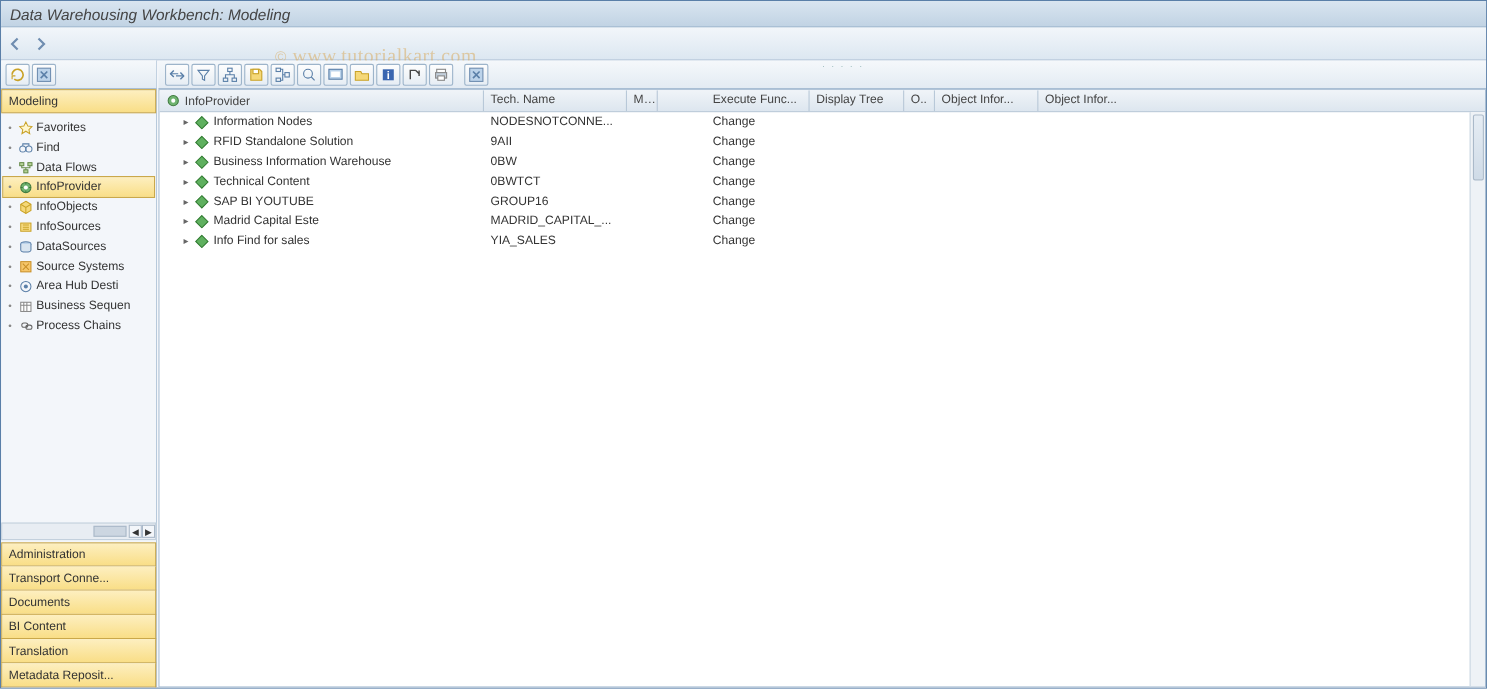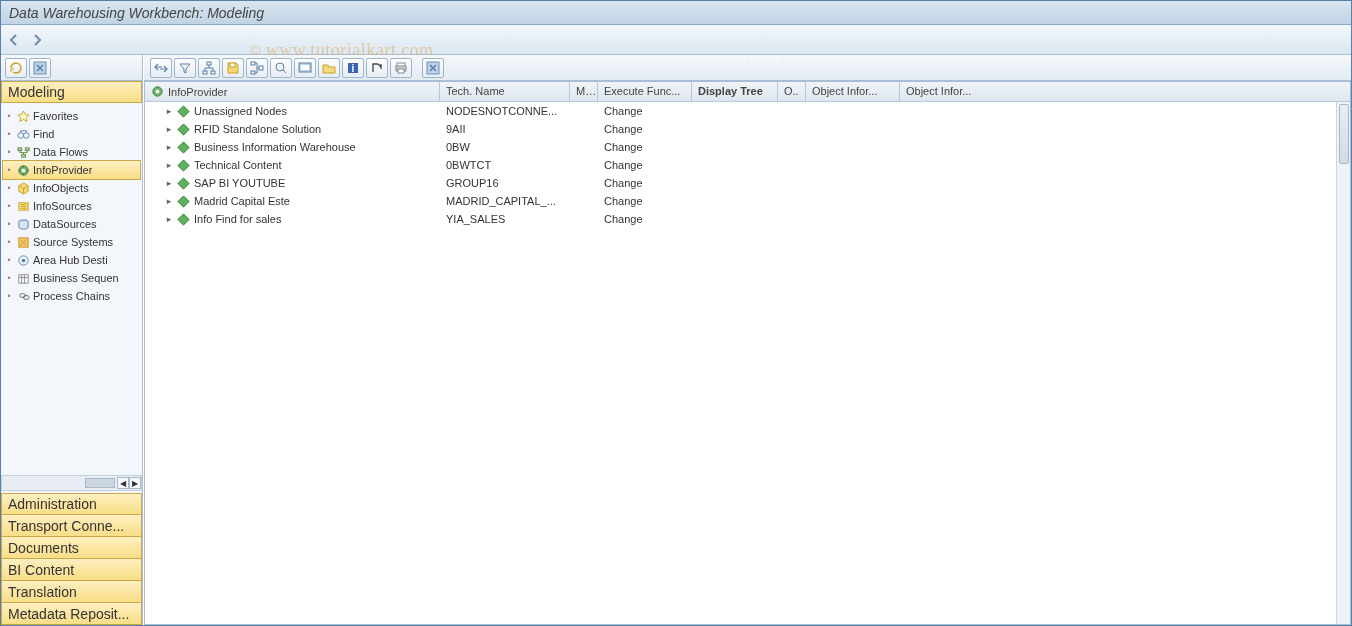--- a/index.html
+++ b/index.html
@@ -16,21 +16,21 @@
     .watermark .c{ font-size:14px; }
 
     .work-area { display:flex; height: calc(100% - 54px); position:relative; }
 
     
     .sidebar { width:142px; border-right:1px solid #a9bed4; display:flex; flex-direction:column; background:#f3f6fa; }
     .side-toolbar{ height:26px; border-bottom:1px solid #a9bed4; display:flex; align-items:center; padding:2px 4px; gap:2px; background:linear-gradient(#f5f8fb,#e3ebf3);}
     .icon-btn{ height:20px; min-width:22px; border:1px solid #9db4ca; background:linear-gradient(#fdfdfd,#e6edf4); border-radius:2px; display:flex; align-items:center; justify-content:center; cursor:pointer; }
     .icon-btn svg{ width:14px; height:14px; }
 
-    .section-btn{ height:22px; background:linear-gradient(#fdefc0,#f9de87); border:1px solid #caa84a; margin:0; padding:0 6px; display:flex; align-items:center; font-size:14px; cursor:pointer; color:#333; }
+    .section-btn{ height:22px; background:linear-gradient(#fdefc0,#f9de87); border:1px solid #caa84a; margin:0; padding:0 6px; display:flex; align-items:center; font-size:11px; cursor:pointer; color:#333; }
     .section-btn + .section-btn{ border-top:none;}
     .tree{ flex:1; padding:4px 2px; overflow:hidden; }
     .tree-item{ display:flex; align-items:center; height:18px; padding:0 2px; cursor:pointer; white-space:nowrap; }
     .tree-item .bullet{ width:8px; text-align:center; color:#888; font-size:9px;}
     .tree-item .ticon{ width:16px; height:14px; display:flex; align-items:center; justify-content:center; margin:0 2px;}
     .tree-item .ticon svg{ width:13px;height:13px;}
     .tree-item span.lbl{ overflow:hidden; text-overflow:ellipsis;}
     .tree-item.selected{ background:linear-gradient(#fdefc0,#f9de87); outline:1px solid #caa84a; }
     .scroller{ height:16px; background:#e8edf3; border:1px solid #c3d0dd; margin:2px 0; display:flex; align-items:center; justify-content:flex-end; }
     .scroller .thumb{ width:30px; height:10px; background:#ccd6e1; border:1px solid #aab9c9; margin:0 2px;}
@@ -51,21 +51,21 @@
     .tbody{ }
     .tr{ display:flex; height:18px; align-items:center; }
     .td{ padding:0 6px; overflow:hidden; white-space:nowrap; text-overflow:ellipsis; display:flex; align-items:center; }
     .td.first{ }
     .expander{ width:8px; text-align:center; color:#666; font-size:9px; margin-left:14px; margin-right:4px; cursor:pointer;}
     .dia{ width:13px;height:13px; margin-right:4px;}
     .scroll-v{ position:absolute; right:0; top:20px; bottom:0; width:14px; background:#eef2f6; border-left:1px solid #cbd7e3;}
     .scroll-v .vthumb{ width:10px; height:60px; margin:2px auto; background:linear-gradient(#e6edf4,#cfdbe7); border:1px solid #aab9c9; border-radius:2px;}
     
     
-    .c0{ width:295px;} .c1{ width:130px;} .c2{ width:28px;} .c3{ width:94px;} .c4{ width:86px;font-weight:bold;} .c5{ width:28px;} .c6{ width:94px;} .c7{ width:398px; border-right:none;}
+    .c0{ width:295px;} .c1{ width:130px;} .c2{ width:28px;} .c3{ width:94px;margin-left:44px;} .c4{ width:86px;} .c5{ width:28px;} .c6{ width:94px;} .c7{ width:398px; border-right:none;}
   </style>
 </head>
 <body>
 
 <div class="title-bar">
   <span>Data Warehousing Workbench: Modeling</span>
 </div>
 
 <div class="menu-strip">
   <span class="nav-arrow"><svg viewBox="0 0 16 16">
@@ -337,21 +337,21 @@
         <div class="th c7"><span>Object Infor...</span></div>
       </div>
       <div class="tbody">
 
       <div class="tr">
             <div class="td c0 first">
               <span class="expander">▸</span>
               <svg class="dia" viewBox="0 0 14 14">
                 <path d="M7 1l6 6-6 6-6-6z" fill="#5fb05f" stroke="#2f7a2f"></path>
               </svg>
-              <span>Unassigned Nodes</span>
+              <span>Information Nodes</span>
             </div>
             <div class="td c1">
               <span>NODESNOTCONNE...</span>
             </div>
             <div class="td c2"></div>
             <div class="td c3">
               <span>Change</span>
             </div>
             <div class="td c4"></div>
             <div class="td c5"></div>

